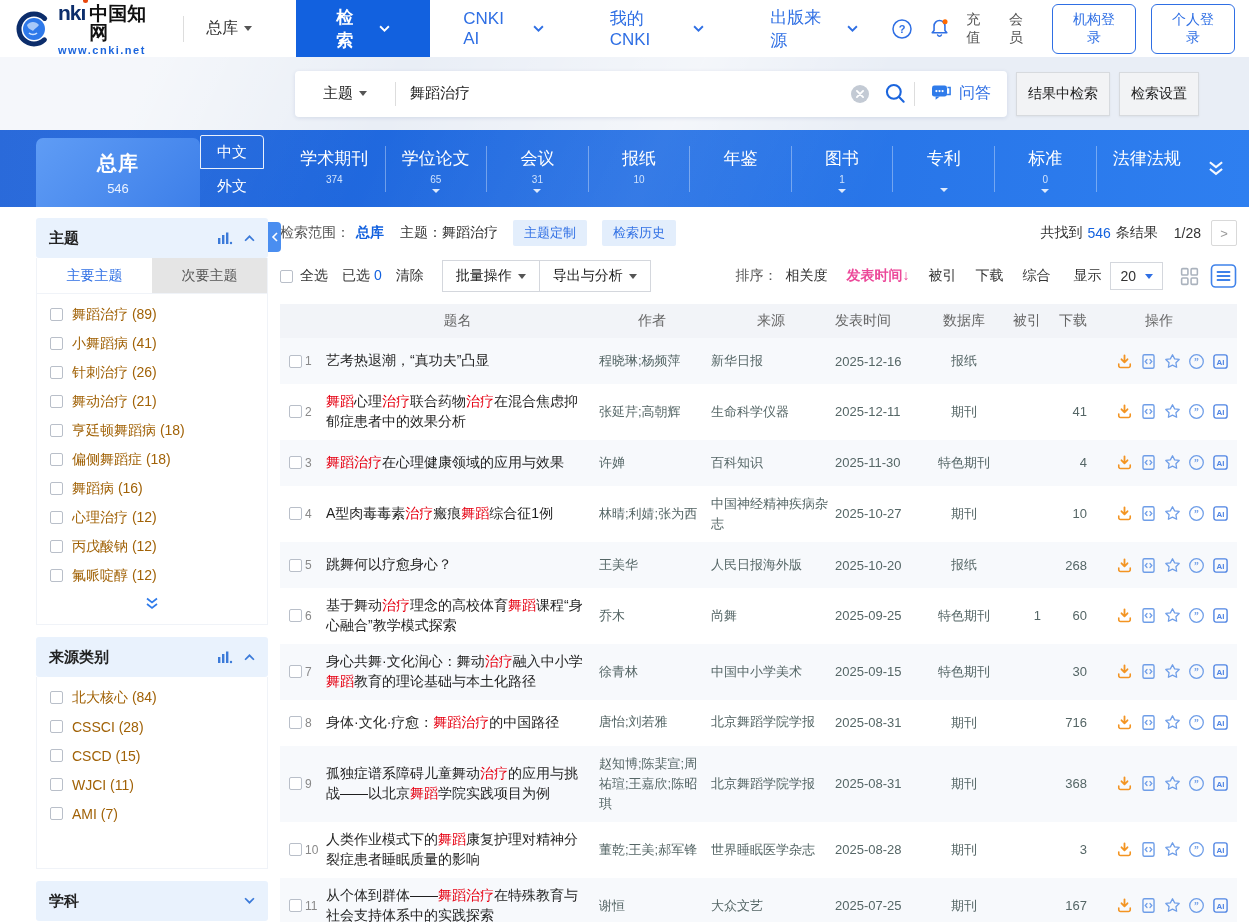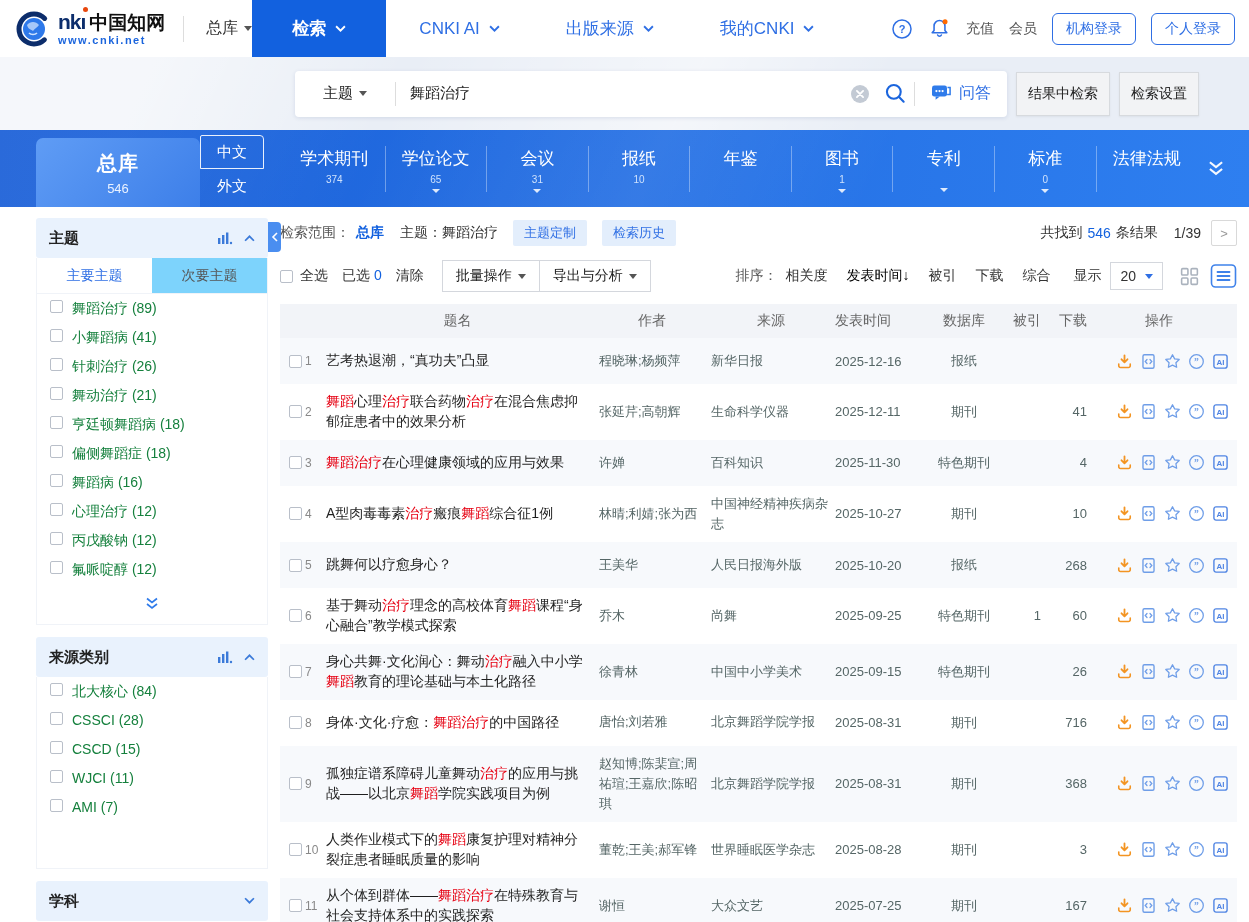--- a/index.html
+++ b/index.html
@@ -13,21 +13,21 @@
   .logo{display:flex;align-items:center;margin-left:16px;cursor:pointer}
   .logo-text{margin-left:6px;line-height:1}
   .logo-l1{display:flex;align-items:baseline}
   .logo-nki{font-weight:800;font-size:21px;color:#0c2d6b;letter-spacing:-1px}
   .logo-i{position:relative}
   .logo-i::after{content:'';position:absolute;top:-3px;left:2px;width:5px;height:5px;border-radius:50%;background:#e8470d}
   .logo-zh{font-family:"Liberation Serif","DejaVu Serif",serif;font-weight:bold;font-size:19px;color:#111;margin-left:4px}
   .logo-l2{font-size:11px;font-weight:bold;color:#1b65dd;letter-spacing:1.5px;margin-top:3px}
   .vdiv{width:1px;height:26px;background:#ddd;margin:0 22px 0 18px}
   .site-menu{display:flex;align-items:center;font-size:16px;color:#333;cursor:pointer}
-  .pnav-wrap{display:flex;align-items:stretch;height:57px;}
+  .pnav-wrap{display:flex;align-items:stretch;height:57px;margin-left:44px}
   .pnav{display:flex;align-items:center;gap:9px;font-size:17px;color:#2f6fe4;padding:0 33px;cursor:pointer}
   .pnav.active{background:#1261df;color:#fff;font-weight:bold;padding:0 40px}
   .utils{margin-left:auto;display:flex;align-items:center;gap:15px;margin-right:14px}
   .util-icon{display:flex;align-items:center;cursor:pointer}
   .util-text{color:#555;font-size:14px;cursor:pointer}
   .login-btn{border:1px solid #2f6fe4;color:#2f6fe4;border-radius:6px;padding:6px 13px;font-size:14px;background:#fff;cursor:pointer;font-family:inherit}
 
   
   .search-zone{height:73px;display:flex;align-items:center;background:
     linear-gradient(115deg,rgba(255,255,255,.55) 12%,rgba(255,255,255,0) 32%,rgba(255,255,255,.5) 55%,rgba(255,255,255,0) 70%),#e9eef6}
@@ -62,22 +62,22 @@
   .sidebar{width:232px;margin-left:36px;flex:none;position:relative}
   .collapse-handle{position:absolute;right:-13px;top:4px;width:13px;height:30px;background:#4a8ef0;border-radius:0 4px 4px 0;display:flex;align-items:center;justify-content:center;cursor:pointer;z-index:2}
   .side-sec{margin-bottom:12px}
   .side-head{height:40px;background:#e9f2fd;display:flex;align-items:center;padding:0 13px;border-radius:3px}
   .side-head .ttl{font-weight:bold;font-size:15px;color:#222;flex:1}
   .hicons{display:flex;align-items:center;gap:11px}
   .side-body{background:#fff;border:1px solid #f0f3f8;border-top:none;padding:6px 13px 4px}
   .topic-tabs{display:flex;border:1px solid #f0f3f8;border-top:none}
   .topic-tab{flex:1;height:35px;display:flex;align-items:center;justify-content:center;font-size:14px;cursor:pointer}
   .topic-tab.active{color:#2f6fe4;background:#fff}
-  .topic-tab.inactive{background:#7dd3fc;color:#555}
-  .chk-item{display:flex;align-items:flex-start;height:29px;font-size:14px;color:#15803d}
+  .topic-tab.inactive{background:#e5e5e5;color:#555}
+  .chk-item{display:flex;align-items:center;height:29px;font-size:14px;color:#a16207}
   .chk{width:13px;height:13px;border:1px solid #b9bfc9;border-radius:2px;background:#fff;flex:none;cursor:pointer}
   .chk-item .lbl{margin-left:9px;cursor:pointer}
   .expand{display:flex;justify-content:center;padding:7px 0 9px;cursor:pointer}
   .pad-b{padding-bottom:40px}
 
   .main{flex:1;margin:0 12px;min-width:0}
   .crumbs{display:flex;align-items:center;height:30px;font-size:14px}
   .crumb-label{color:#555}
   .crumb-scope{color:#1261df;font-weight:bold;margin:0 16px 0 6px;cursor:pointer}
   .crumb-query{color:#333}
@@ -89,21 +89,21 @@
 
   .toolbar{display:flex;align-items:center;margin-top:9px;height:38px;font-size:14px;color:#333}
   .tb-left{display:flex;align-items:center;gap:14px}
   .sel-all{display:flex;align-items:center;gap:7px;cursor:pointer}
   .sel-cnt{color:#1261df;margin-left:4px}
   .tb-btn{height:32px;padding:0 13px;border:1px solid #d4d7dd;background:#fff;display:flex;align-items:center;font-size:14px;color:#222;cursor:pointer;font-family:inherit}
   .tb-btn + .tb-btn{margin-left:-1px}
   .sorts{margin-left:auto;display:flex;align-items:center}
   .sort-label{color:#555;margin-right:8px}
   .sort-opt{margin-right:19px;cursor:pointer;color:#333}
-  .sort-opt.active{color:#000000;font-weight:normal}
+  .sort-opt.active{color:#ec4899;font-weight:bold}
   .display-label{color:#333;margin:0 9px 0 4px}
   .pagesize{display:flex;align-items:center;border:1px solid #d4d7dd;height:28px;padding:0 9px;gap:9px;background:#fff;cursor:pointer}
   .pagesize .pcaret{border-top-color:#2f6fe4;margin-left:0}
   .view-icons{display:flex;align-items:center;gap:10px;margin-left:16px}
   .vi{display:flex;align-items:center;cursor:pointer}
 
   .thead{display:flex;align-items:center;height:34px;background:#f2f4f8;color:#666;font-size:14px;margin-top:9px}
   .tbody .trow{display:flex;align-items:center;padding:8px 0;font-size:13px;color:#566;min-height:46px}
   .tbody .trow:nth-child(odd){background:#f7f9fc}
   .col-idx{width:46px;display:flex;align-items:center;padding-left:9px;flex:none}
@@ -156,27 +156,27 @@
           <path d="M1 1l4 4 4-4" fill="none" stroke="currentColor" stroke-width="1.7"></path>
         </svg>
    </div>
       <div class="pnav">
      <span>CNKI AI</span>
      <svg width="11" height="8" viewBox="0 0 10 7">
           <path d="M1 1l4 4 4-4" fill="none" stroke="currentColor" stroke-width="1.7"></path>
         </svg>
    </div>
       <div class="pnav">
-     <span>出版来源</span>
+     <span>我的CNKI</span>
      <svg width="11" height="8" viewBox="0 0 10 7">
           <path d="M1 1l4 4 4-4" fill="none" stroke="currentColor" stroke-width="1.7"></path>
         </svg>
    </div>
       <div class="pnav">
-     <span>我的CNKI</span>
+     <span>出版来源</span>
      <svg width="11" height="8" viewBox="0 0 10 7">
           <path d="M1 1l4 4 4-4" fill="none" stroke="currentColor" stroke-width="1.7"></path>
         </svg>
    </div>
     </nav>
   <div class="utils">
     <span class="util-icon">
       <svg width="22" height="22" viewBox="0 0 22 22">
           <circle cx="11" cy="11" r="9" fill="none" stroke="#2f6fe4" stroke-width="1.5"></circle>
           <text x="11" y="15" font-size="11" font-weight="bold" fill="#2f6fe4" text-anchor="middle">?</text>
@@ -427,21 +427,21 @@
     <div class="crumbs">
       <span class="crumb-label">检索范围：</span>
       <span class="crumb-scope">总库</span>
       <span class="crumb-query">主题：舞蹈治疗</span>
       <span class="chip">主题定制</span>
       <span class="chip">检索历史</span>
       <span class="found">
         <span>共找到</span>
           <span class="num">546</span>
           <span>条结果</span>
-        <span class="page-ind">1/39</span>
+        <span class="page-ind">1/28</span>
         <span class="next-btn">&gt;</span>
       </span>
     </div>
 
     <div class="toolbar">
       <div class="tb-left">
         <span class="sel-all">
           <span class="chk"></span>
           <span>全选</span>
         </span>
@@ -789,21 +789,21 @@
       <span class="idx">7</span>
     </div>
     <div class="col-title">
             <a class="title-link"><span>身心共舞·文化润心：舞动</span><span class="hl">治疗</span><span>融入中小学</span><span class="hl">舞蹈</span><span>教育的理论基础与本土化路径</span></a>
           </div>
     <div class="col-auth">徐青林</div>
     <div class="col-src">中国中小学美术</div>
     <div class="col-date">2025-09-15</div>
     <div class="col-db">特色期刊</div>
     <div class="col-cited"></div>
-    <div class="col-dl">26</div>
+    <div class="col-dl">30</div>
     <div class="col-act">
             <span class="act">
               <svg width="17" height="17" viewBox="0 0 16 16">
                 <path d="M8 2.2v6.4M5.2 5.9L8 8.8l2.8-2.9" fill="none" stroke="#f39422" stroke-width="1.7" stroke-linecap="round" stroke-linejoin="round"></path>
                 <path d="M2.6 10.4v1.7a1.6 1.6 0 0 0 1.6 1.6h7.6a1.6 1.6 0 0 0 1.6-1.6v-1.7" fill="none" stroke="#f39422" stroke-width="1.5" stroke-linecap="round"></path>
               </svg>
             </span>
    <span class="act">
               <svg width="17" height="17" viewBox="0 0 16 16">
                 <rect x="2.8" y="1.6" width="10.4" height="12.8" rx="1.4" fill="none" stroke="#6f9ee8" stroke-width="1.3"></rect>

